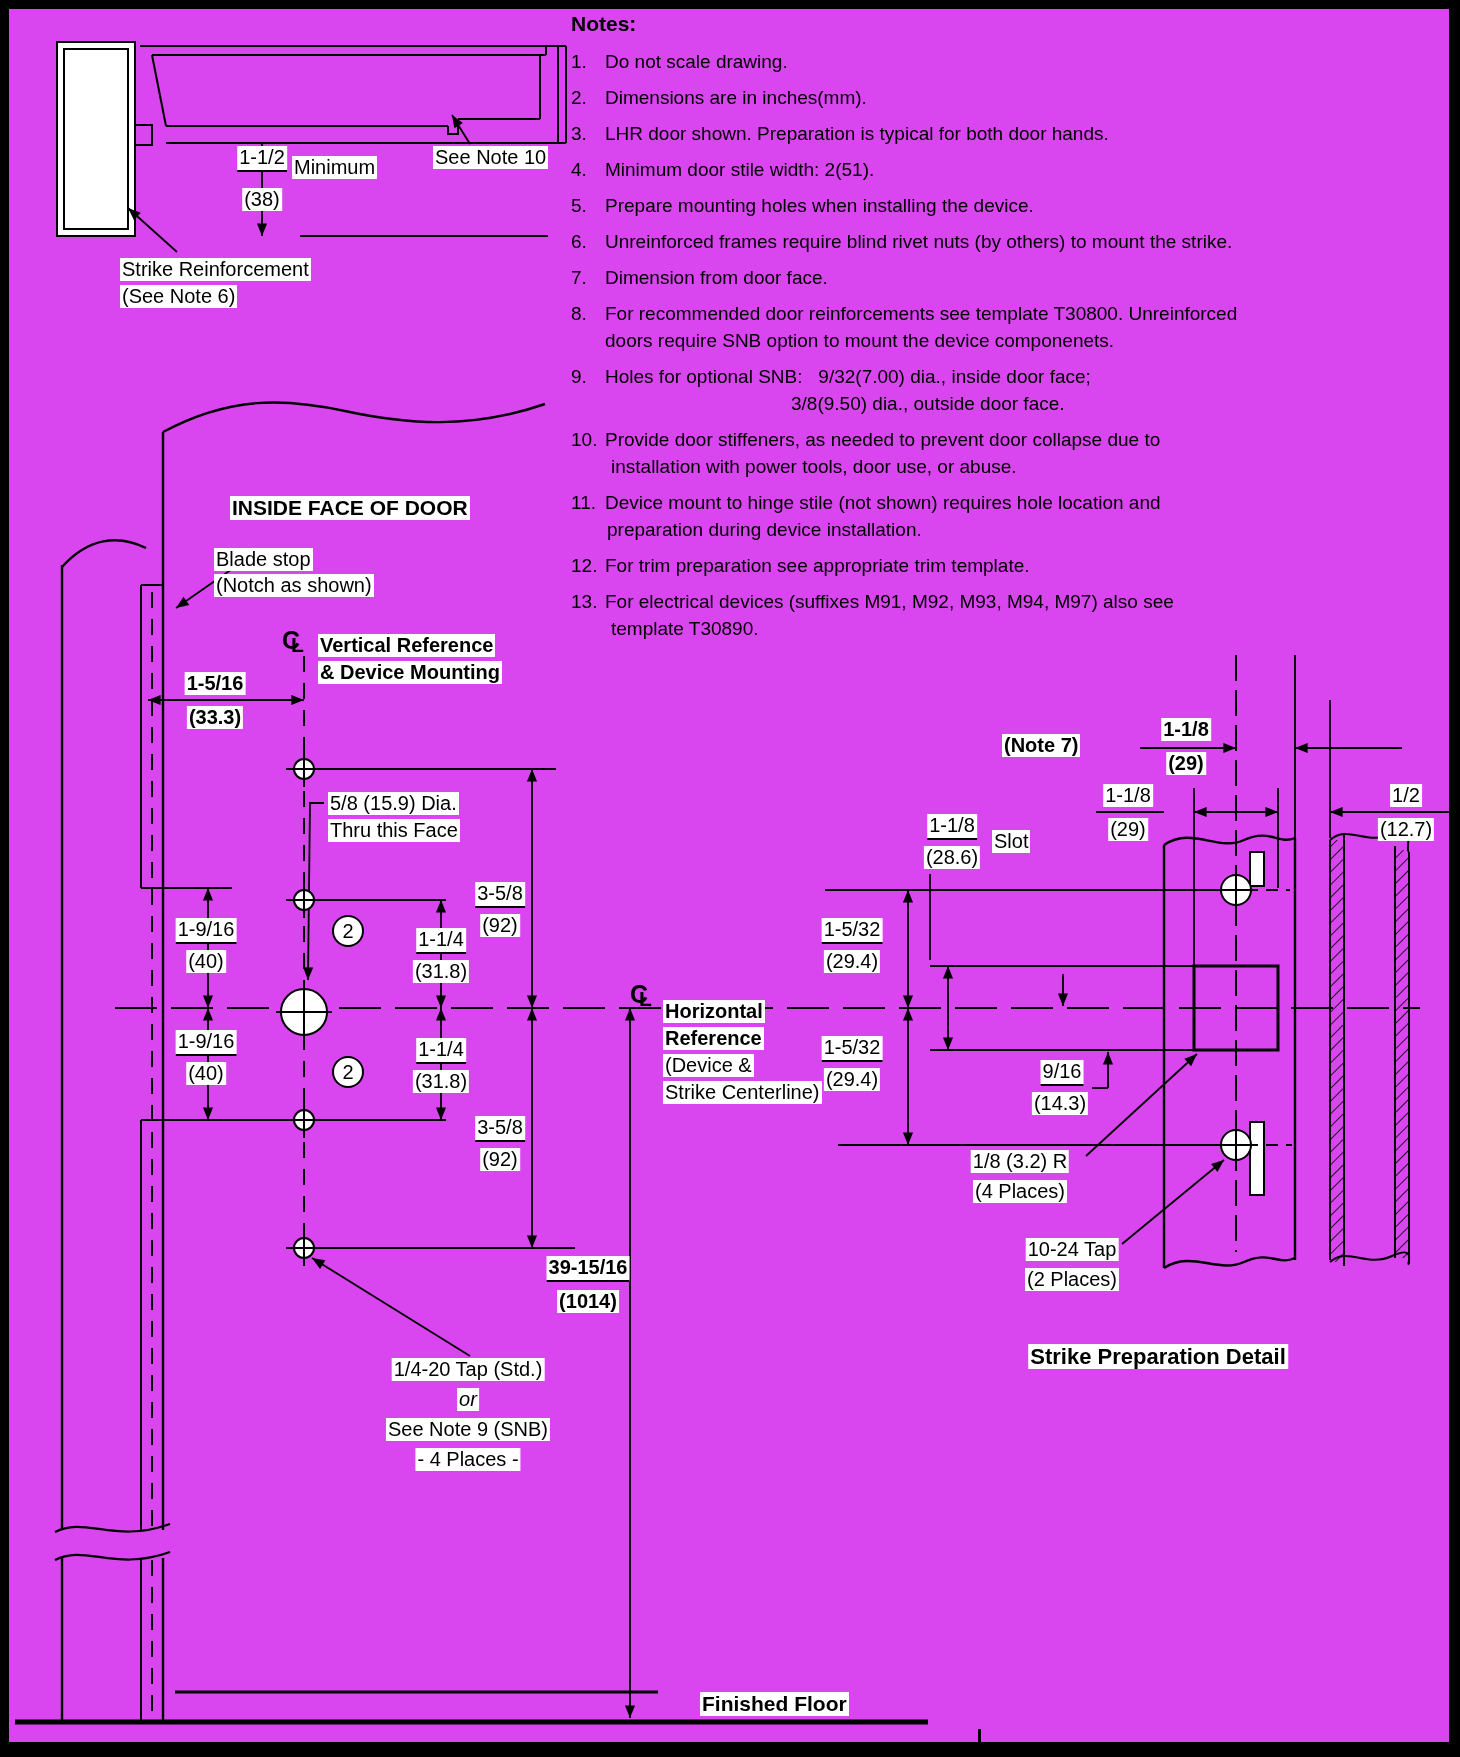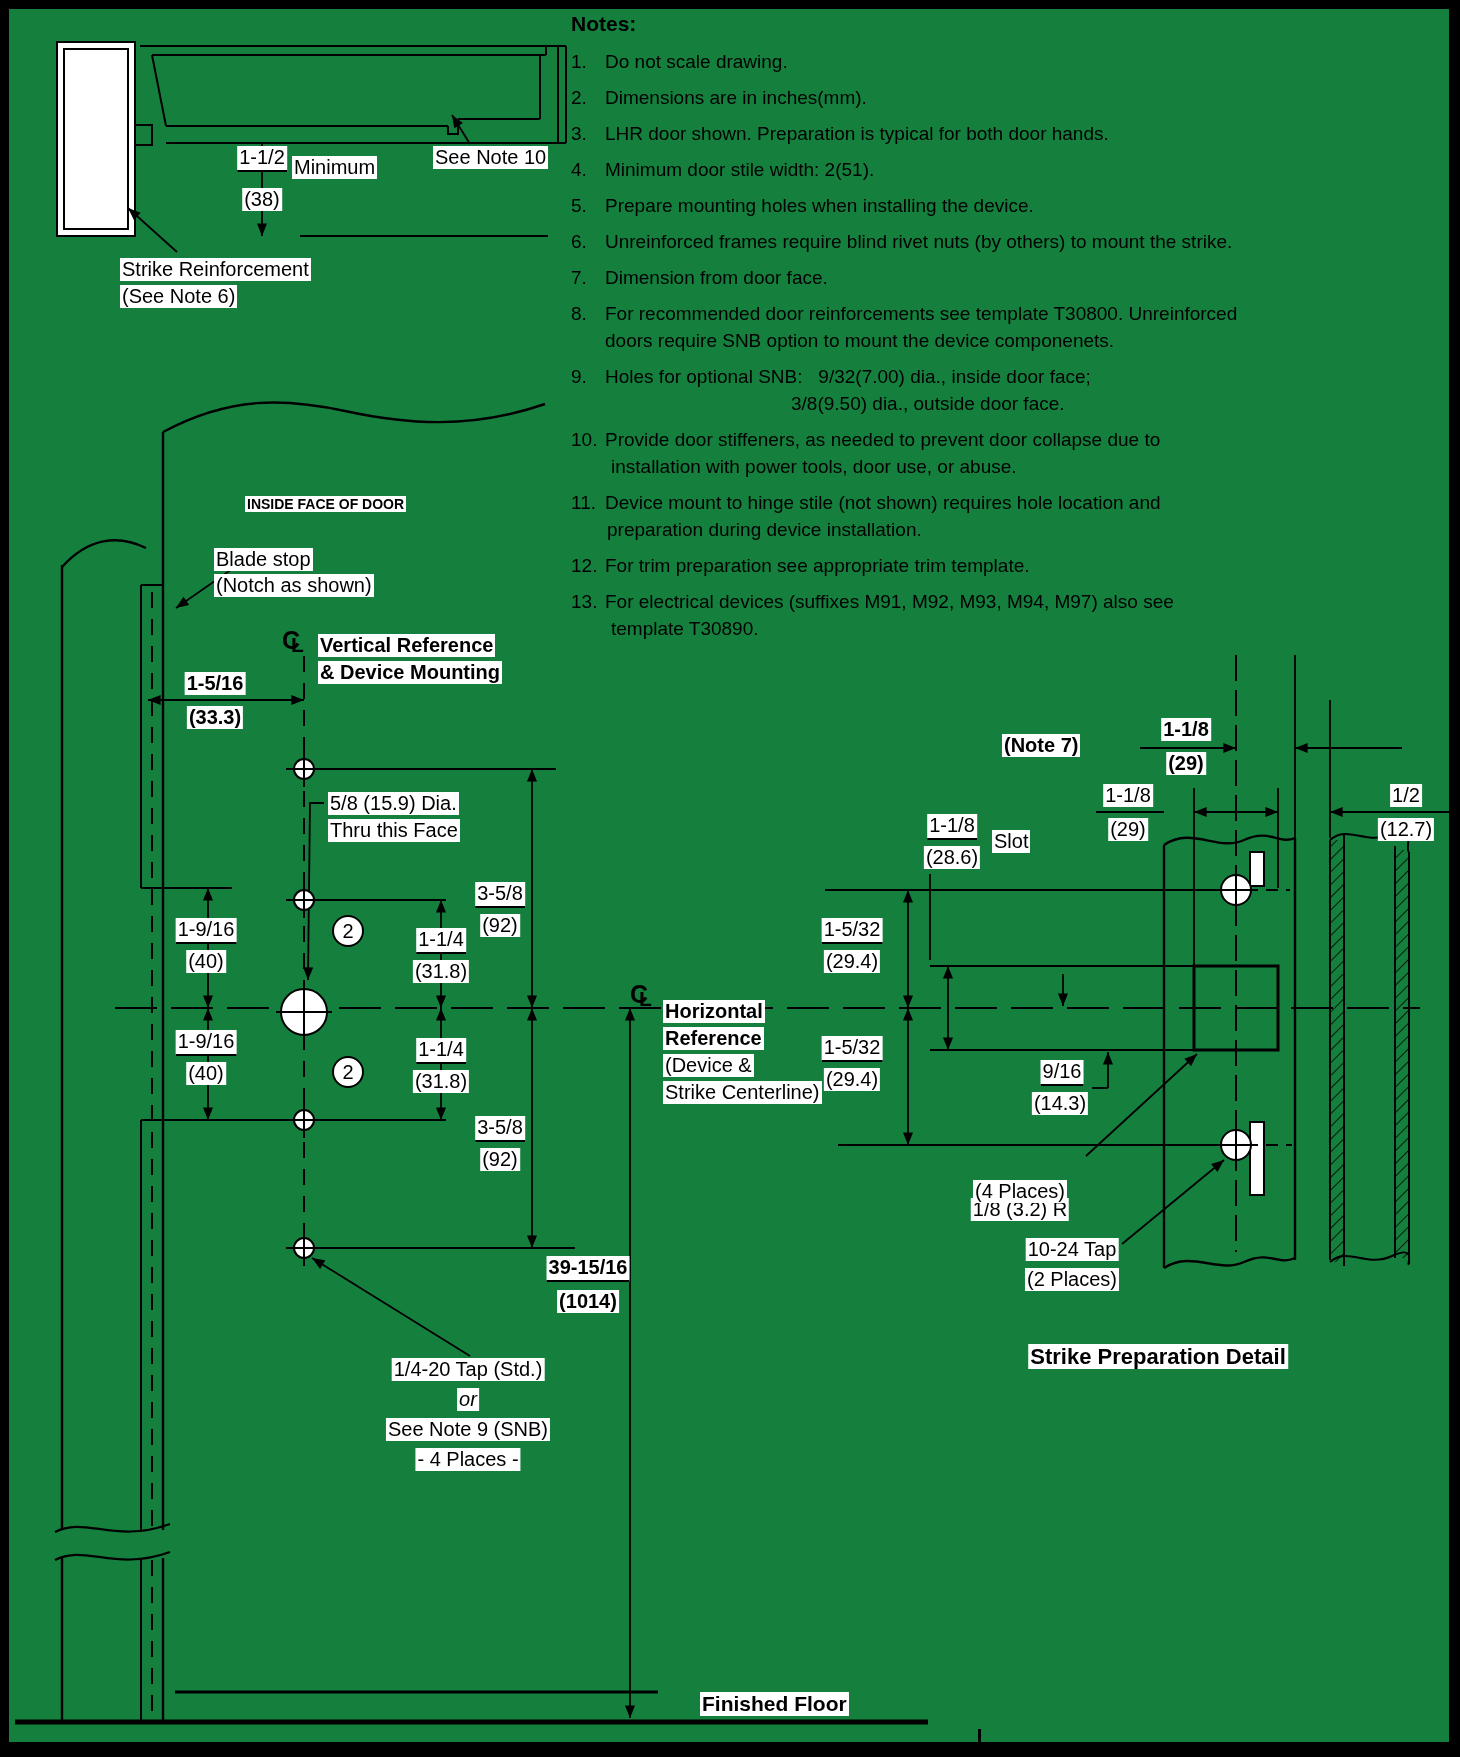--- a/index.html
+++ b/index.html
@@ -1,16 +1,16 @@
 <!DOCTYPE html>
 <html><head>
 <meta charset="utf-8">
 <style>
   html,body{margin:0;padding:0;background:#888;}
-  #sheet{position:relative;width:1460px;height:1757px;background:#15803d;overflow:hidden;
+  #sheet{position:relative;width:1460px;height:1757px;background:#d946ef;overflow:hidden;
          font-family:"Liberation Sans", sans-serif;color:#000;}
   #frame{position:absolute;inset:0;border:9px solid #000;border-right-width:11px;border-bottom-width:15px;pointer-events:none;z-index:50;}
   #btick{position:absolute;left:978px;top:1729px;width:3px;height:14px;background:#000;z-index:51;}
   svg{position:absolute;left:0;top:0;z-index:1;}
   
   #notes{position:absolute;left:571px;top:12px;width:770px;z-index:10;}
   #notes .hdr{font-weight:bold;font-size:21px;margin-bottom:12px;}
   .note-item{margin-bottom:9px;font-size:19px;line-height:27px;}
   .note-line{white-space:pre-wrap;}
   .note-line .num{display:inline-block;width:34px;}
@@ -237,21 +237,21 @@
       </div>
   </div>
 
   <div id="labels">
       <div class="lbl c bar" style="left: 262px; top: 146px;">1-1/2</div>
       <div class="lbl c" style="left: 262px; top: 188px;">(38)</div>
       <div class="lbl" style="left: 292px; top: 156px;">Minimum</div>
       <div class="lbl" style="left: 433px; top: 146px;">See Note 10</div>
       <div class="lbl" style="left: 120px; top: 258px;">Strike Reinforcement</div>
       <div class="lbl" style="left: 120px; top: 285px;">(See Note 6)</div>
-      <div class="lbl b" style="left: 245px; top: 496px; font-size: 14px;">INSIDE FACE OF DOOR</div>
+      <div class="lbl b" style="left: 230px; top: 496px; font-size: 21px;">INSIDE FACE OF DOOR</div>
       <div class="lbl" style="left: 214px; top: 548px;">Blade stop</div>
       <div class="lbl" style="left: 214px; top: 574px;">(Notch as shown)</div>
       <div class="lbl cl" style="left: 282px; top: 626px;">
         <span class="cc">C</span>
         <span class="ll">L</span>
       </div>
       <div class="lbl b" style="left: 318px; top: 634px;">Vertical Reference</div>
       <div class="lbl b" style="left: 318px; top: 661px;">&amp; Device Mounting</div>
       <div class="lbl c b" style="left: 215px; top: 672px;">1-5/16</div>
       <div class="lbl c b" style="left: 215px; top: 706px;">(33.3)</div>
@@ -295,19 +295,19 @@
       <div class="lbl c" style="left: 1406px; top: 818px;">(12.7)</div>
       <div class="lbl c bar" style="left: 852px; top: 918px;">1-5/32</div>
       <div class="lbl c" style="left: 852px; top: 950px;">(29.4)</div>
       <div class="lbl c bar" style="left: 852px; top: 1036px;">1-5/32</div>
       <div class="lbl c" style="left: 852px; top: 1068px;">(29.4)</div>
       <div class="lbl c bar" style="left: 952px; top: 814px;">1-1/8</div>
       <div class="lbl c" style="left: 952px; top: 846px;">(28.6)</div>
       <div class="lbl" style="left: 992px; top: 830px;">Slot</div>
       <div class="lbl c bar" style="left: 1062px; top: 1060px;">9/16</div>
       <div class="lbl c" style="left: 1060px; top: 1092px;">(14.3)</div>
-      <div class="lbl c" style="left: 1020px; top: 1150px; margin-top: 48px;">1/8 (3.2) R</div>
+      <div class="lbl c" style="left: 1020px; top: 1150px;">1/8 (3.2) R</div>
       <div class="lbl c" style="left: 1020px; top: 1180px;">(4 Places)</div>
       <div class="lbl c" style="left: 1072px; top: 1238px; text-align: center;">10-24 Tap</div>
       <div class="lbl c" style="left: 1072px; top: 1268px;">(2 Places)</div>
       <div class="lbl c b" style="left: 1158px; top: 1344px; font-size: 22px;">Strike Preparation Detail</div>
     </div>
 </div>
 
 </body></html>

